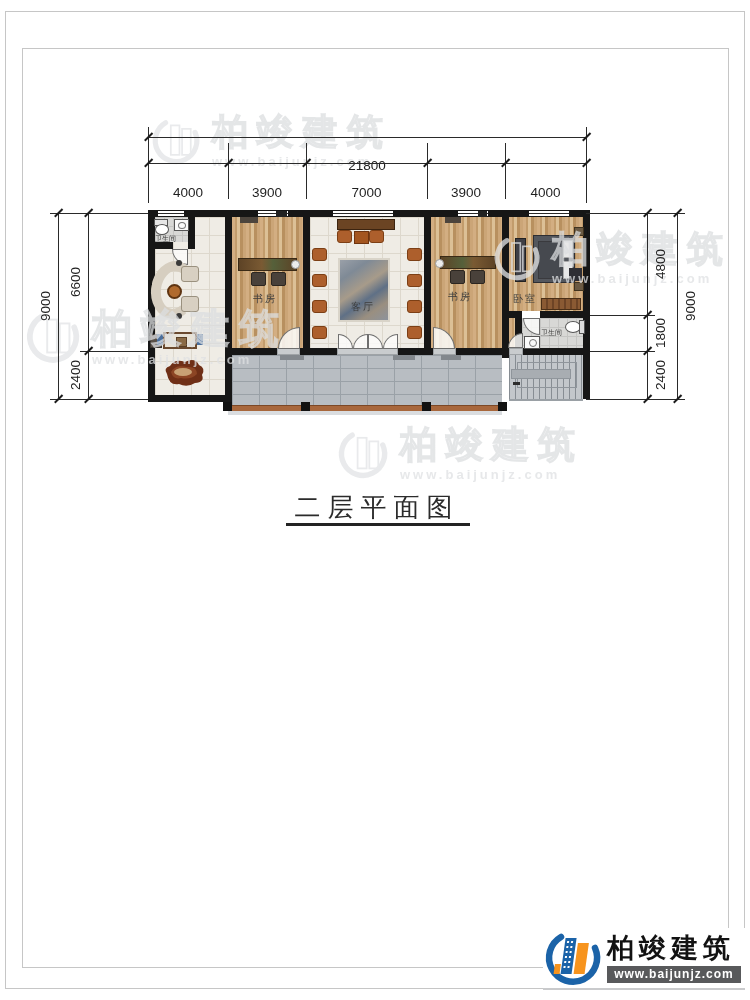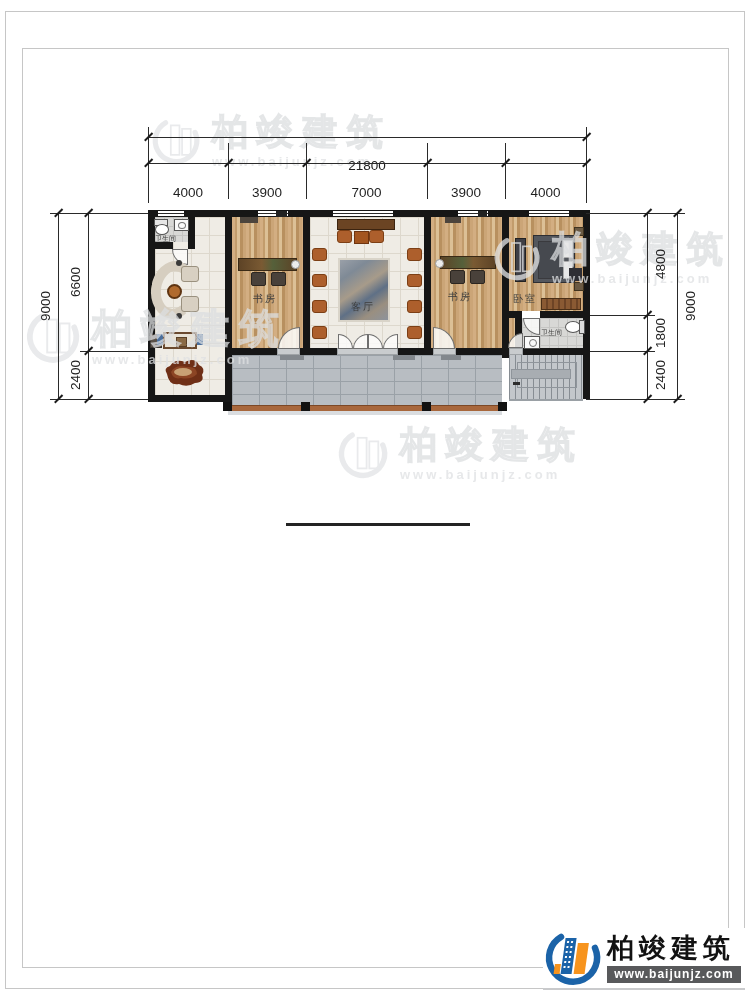--- a/index.html
+++ b/index.html
@@ -297,20 +297,21 @@
 <div class="vdim" style="left:660px;top:333px;">1800</div>
 <div class="vdim" style="left:660px;top:375px;">2400</div>
 <div class="vdim" style="left:690px;top:306px;">9000</div>
 <div class="tick" style="left:642px;top:212px;"></div>
 <div class="tick" style="left:642px;top:314px;"></div>
 <div class="tick" style="left:642px;top:350px;"></div>
 <div class="tick" style="left:642px;top:398px;"></div>
 <div class="tick" style="left:672px;top:212px;"></div>
 <div class="tick" style="left:672px;top:398px;"></div>
 
+<div class="title">二层平面图</div>
 <div class="title-ul"></div>
 
 <div id="logo">
   <svg width="60" height="60" viewBox="0 0 60 60" style="position:absolute;left:0;top:0;">
     <path d="M18 9 A24 24 0 1 0 52 20" fill="none" stroke="#1b63a8" stroke-width="6.5" stroke-linecap="round"></path>
     <g transform="skewX(-8) translate(4,0)">
       <rect x="20" y="10" width="11" height="36" fill="#1b63a8"></rect>
       <rect x="33" y="15" width="11" height="31" fill="#f7941e"></rect>
       <rect x="13" y="36" width="6" height="10" fill="#f7941e"></rect>
       <g fill="#ffffff">

